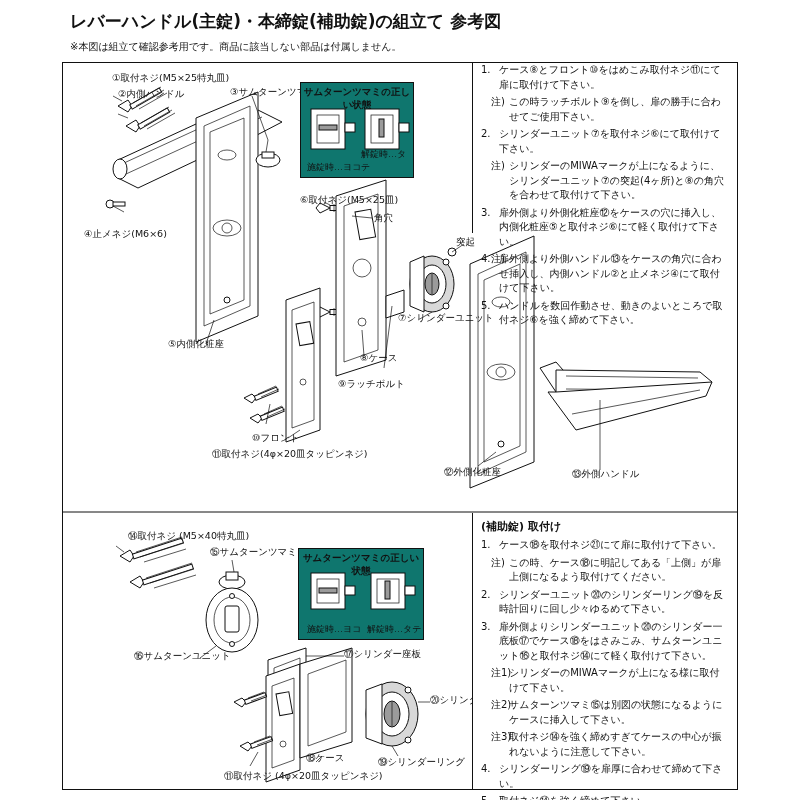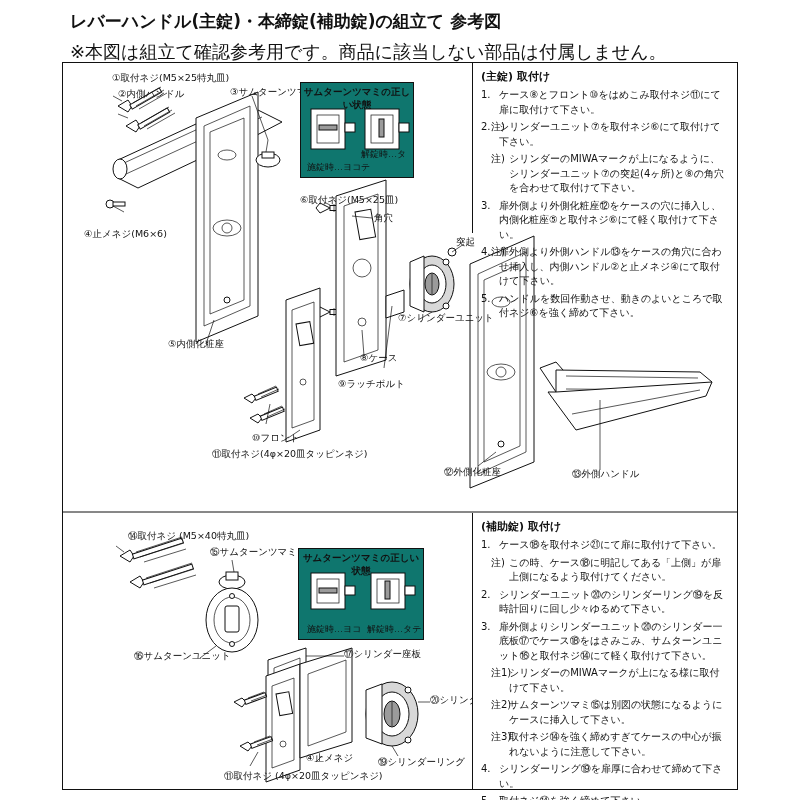--- a/index.html
+++ b/index.html
@@ -1,19 +1,19 @@
 <!DOCTYPE html>
 <html><head>
 <meta charset="utf-8">
 <style>
   html,body{margin:0;padding:0;background:#ffffff;}
   body{width:800px;height:800px;font-family:"DejaVu Sans","Liberation Sans",sans-serif;color:#111;overflow:hidden;}
   .page{position:relative;width:763px;height:800px;}
   .title{position:absolute;left:70px;top:10px;font-size:17px;font-weight:bold;letter-spacing:0px;}
-  .subtitle{position:absolute;left:70px;top:40px;font-size:18px;}
+  .subtitle{position:absolute;left:70px;top:40px;font-size:10px;}
   .frame{position:absolute;left:62px;top:62px;width:676px;height:728px;border:1px solid #111;box-sizing:border-box;}
 
   
   .lbl{position:absolute;font-size:9.5px;line-height:1.25;white-space:nowrap;}
 
   
   .panel{position:absolute;border:1px solid #111;background:#fff;box-sizing:border-box;}
   .panel .ph{font-size:11px;font-weight:bold;margin:6px 0 4px 8px;}
   .panel ol{margin:0;padding:0 8px 0 26px;list-style:none;}
   .panel li{font-size:10px;line-height:1.45;margin-bottom:3px;position:relative;}
@@ -253,38 +253,37 @@
       <rect x="64" y="8" width="34" height="40" class="s-fill"></rect>
       <rect x="70" y="14" width="22" height="28" class="s-thin"></rect>
       <rect x="78" y="18" width="5" height="18" class="s-dark"></rect>
       <rect x="98" y="22" width="10" height="9" class="s-fill"></rect>
     </svg>
     <div class="ttfoot" style="left:6px;">施錠時…ヨコ</div>
     <div class="ttfoot" style="left:60px;">解錠時…タテ</div>
   </div>
 
   <div class="panel" style="left:472px;top:63px;width:265px;height:170px;border-width:0 0 0 1px;">
-    <div class="ph">(主錠) 取付け</div>
     <ol id="upper-steps">
         <li><span class="num">1.</span><span>ケース⑧とフロント⑩をはめこみ取付ネジ⑪にて扉に取付けて下さい。</span></li>
-        <li style="margin-left: 10px;"><span class="num">注)</span></li>
+        <li style="margin-left: 10px;"><span class="num">注)</span><span>この時ラッチボルト⑨を倒し、扉の勝手に合わせてご使用下さい。</span></li>
         <li><span class="num">2.</span><span>シリンダーユニット⑦を取付ネジ⑥にて取付けて下さい。</span></li>
         <li style="margin-left: 10px;"><span class="num">注)</span><span>シリンダーのMIWAマークが上になるように、シリンダーユニット⑦の突起(4ヶ所)と⑧の角穴を合わせて取付けて下さい。</span></li>
         <li><span class="num">3.</span><span>扉外側より外側化粧座⑫をケースの穴に挿入し、内側化粧座⑤と取付ネジ⑥にて軽く取付けて下さい。</span></li>
         <li style="margin-left: 10px;"><span class="num">注)</span></li>
         <li><span class="num">4.</span><span>扉外側より外側ハンドル⑬をケースの角穴に合わせ挿入し、内側ハンドル②と止メネジ④にて取付けて下さい。</span></li>
         <li><span class="num">5.</span><span>ハンドルを数回作動させ、動きのよいところで取付ネジ⑥を強く締めて下さい。</span></li>
       </ol>
   </div>
 
   <div class="lbl" style="left:128px;top:530px;">⑭取付ネジ (M5×40特丸皿)</div>
   <div class="lbl" style="left:210px;top:546px;">⑮サムターンツマミ</div>
   <div class="lbl" style="left:134px;top:650px;">⑯サムターンユニット</div>
   <div class="lbl" style="left:344px;top:648px;">⑰シリンダー座板</div>
-  <div class="lbl" style="left:306px;top:752px;">④止メネジ</div>
+  <div class="lbl" style="left:306px;top:752px;">⑱ケース</div>
   <div class="lbl" style="left:378px;top:756px;">⑲シリンダーリング</div>
   <div class="lbl" style="left:430px;top:694px;">⑳シリンダーユニット</div>
   <div class="lbl" style="left:224px;top:770px;">⑪取付ネジ (4φ×20皿タッピンネジ)</div>
 
   <div class="ttbox" style="left:298px;top:548px;width:126px;height:92px;">
     <div class="tth">サムターンツマミの正しい状態</div>
     <svg width="126" height="66" style="top:18px;">
       <rect x="12" y="6" width="34" height="36" class="s-fill"></rect>
       <rect x="18" y="12" width="22" height="24" class="s-thin"></rect>
       <rect x="20" y="21" width="18" height="5" class="s-dark"></rect>

